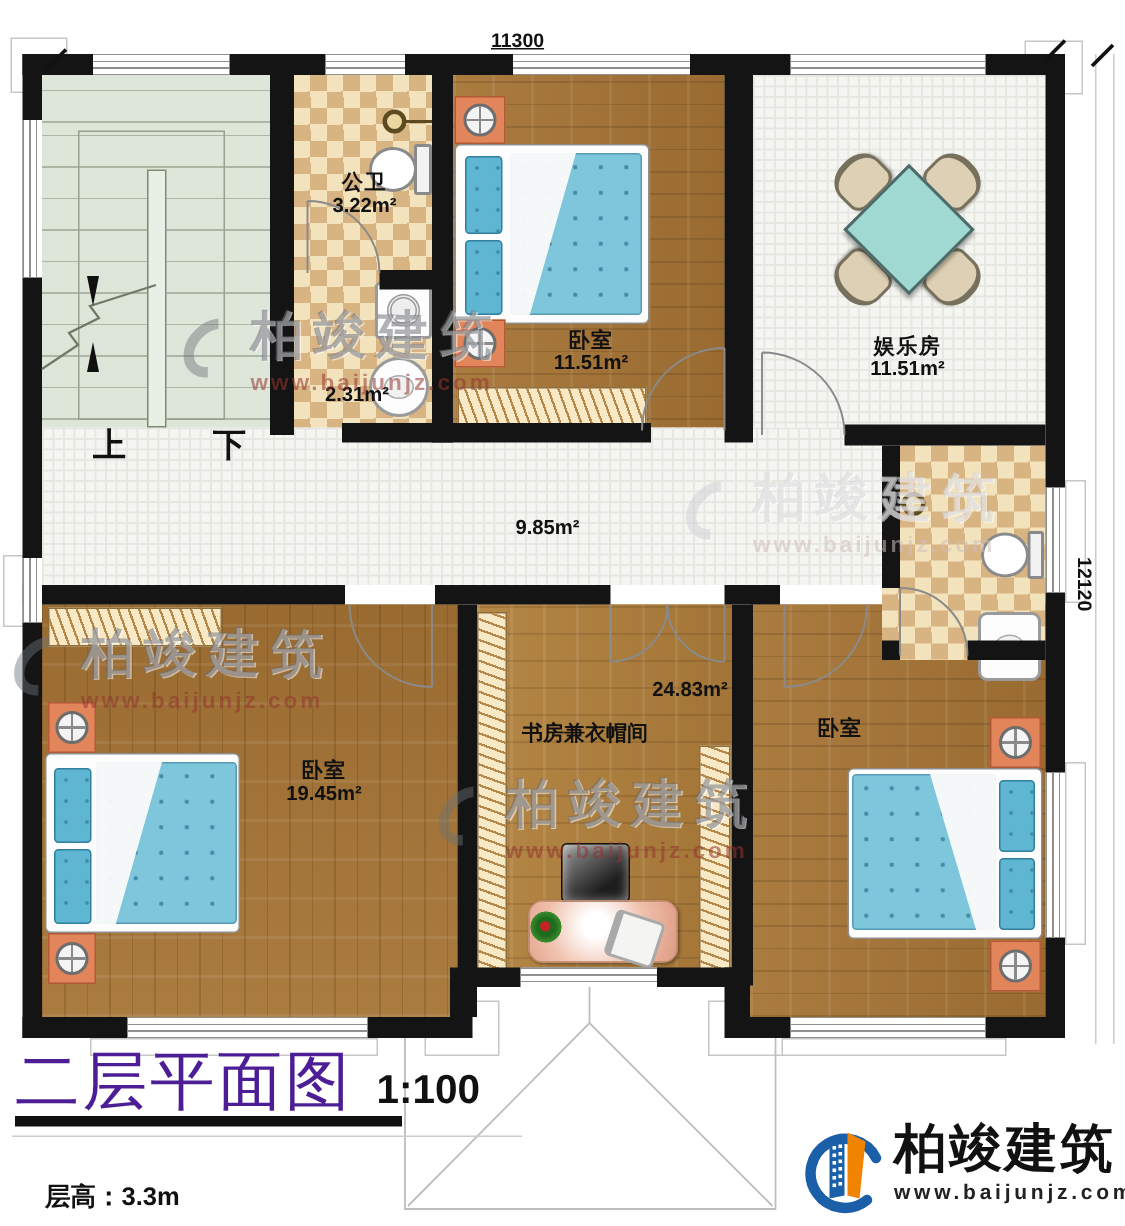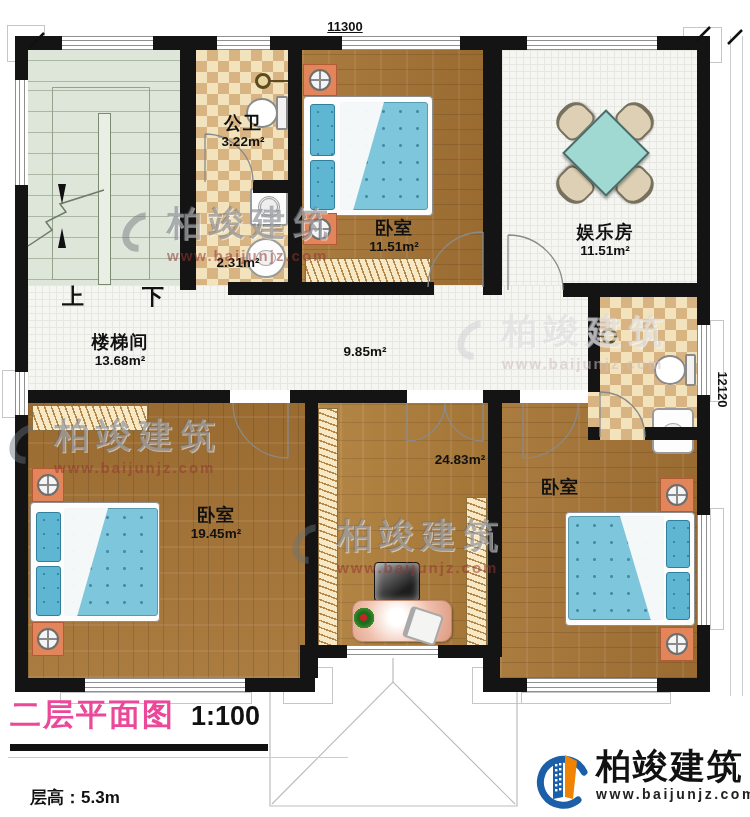--- a/index.html
+++ b/index.html
@@ -77,38 +77,38 @@
   .deskchair{background:#f4f4f2;border:2px solid #a9a9a9;border-radius:4px;transform:rotate(18deg);
     border-left-width:5px;}
   .plant{background:radial-gradient(circle,#1d6b1d 0 35%,#3c8c2c 60%,transparent 62%);border-radius:50%;
     background-color:transparent;}
   .plant::after{content:"";position:absolute;left:8px;top:8px;width:7px;height:7px;background:#c42424;border-radius:50%;}
   .stairs-rail{background:#e9efe4;border:1px solid #7d8a72;}
   .stairs-inner{border:1px solid #96a38c;}
 
   
   .lbl{position:absolute;z-index:6;color:#111;font-weight:bold;text-align:center;line-height:1.15;}
-  .room-name{font-size:18px;letter-spacing:1px;}
+  .room-name{font-size:14px;letter-spacing:1px;}
   .room-area{font-size:13.5px;}
   .updown{font-size:22px;}
   .dim{font-size:13px;font-weight:bold;color:#111;}
 
   
   .wm{position:absolute;z-index:6;display:flex;align-items:center;gap:8px;pointer-events:none;}
   .wm-icon{width:34px;height:44px;border:7px solid rgba(110,115,120,.45);border-right-color:transparent;
     border-top-color:transparent;border-radius:50%;transform:rotate(45deg);}
   .wm-name{font-size:35px;font-weight:900;letter-spacing:7px;color:rgba(105,110,116,.52);
     text-shadow:1px 1px 0 rgba(255,255,255,.55);white-space:nowrap;}
   .wm-url{font-size:15px;font-weight:bold;letter-spacing:2px;color:rgba(148,52,48,.55);white-space:nowrap;}
   .wm-faint .wm-name{color:rgba(210,210,214,.5);}
   .wm-faint .wm-url{color:rgba(205,190,190,.55);}
   .wm-faint .wm-icon{border-color:rgba(205,205,210,.45);border-right-color:transparent;border-top-color:transparent;}
 
   
-  .title-big{font-size:31px;font-weight:bold;color:#ec4899;letter-spacing:2px;}
+  .title-big{font-size:43px;font-weight:normal;color:#4c1d95;letter-spacing:2px;}
   .title-scale{font-size:27px;font-weight:bold;color:#111;margin-left:16px;}
   .title-rule{position:absolute;background:#111;z-index:6;}
   .info-line{position:absolute;z-index:6;font-size:17px;font-weight:bold;color:#111;}
   .logo{position:absolute;z-index:6;display:flex;align-items:flex-start;gap:6px;}
   .logo-name{font-size:35px;font-weight:900;color:#111;letter-spacing:2px;line-height:1;}
   .logo-url{font-size:14px;font-weight:bold;color:#222;letter-spacing:2.5px;margin-top:3px;}
 
   svg.overlay{position:absolute;left:0;top:0;z-index:5;pointer-events:none;}
   svg.under{position:absolute;left:0;top:0;z-index:0;pointer-events:none;}
 </style>
@@ -277,43 +277,40 @@
       <path d="M696,41 L710,27"></path>
       <path d="M728,44 L742,30"></path>
     </g>
   </svg>
 
   <div class="lbl dim" style="left:310px;top:20px;width:70px;text-decoration:underline;">11300</div>
   <div class="lbl dim" style="left:687px;top:382px;width:70px;transform:rotate(90deg);">12120</div>
 
   <div class="lbl updown" style="left:58px;top:284px;width:30px;">上</div>
   <div class="lbl updown" style="left:138px;top:284px;width:30px;">下</div>
-  <div class="lbl" style="left:75px;top:332px;width:90px;">
-    <div class="room-name">楼梯间</div>
-    <div class="room-area">13.68m²</div>
-  </div>
   <div class="lbl" style="left:198px;top:113px;width:90px;">
     <div class="room-name">公卫</div>
     <div class="room-area">3.22m²</div>
   </div>
   <div class="lbl room-area" style="left:198px;top:255px;width:80px;">2.31m²</div>
   <div class="lbl" style="left:348px;top:218px;width:92px;">
     <div class="room-name">卧室</div>
     <div class="room-area">11.51m²</div>
   </div>
   <div class="lbl" style="left:555px;top:222px;width:100px;">
     <div class="room-name">娱乐房</div>
     <div class="room-area">11.51m²</div>
   </div>
   <div class="lbl room-area" style="left:320px;top:344px;width:90px;">9.85m²</div>
   <div class="lbl" style="left:170px;top:505px;width:92px;">
     <div class="room-name">卧室</div>
     <div class="room-area">19.45m²</div>
   </div>
   <div class="lbl room-area" style="left:418px;top:452px;width:84px;">24.83m²</div>
+  <div class="lbl room-name" style="left:328px;top:480px;width:124px;letter-spacing:0;">书房兼衣帽间</div>
   <div class="lbl room-name" style="left:514px;top:477px;width:92px;">卧室</div>
 
   <div class="wm" style="left:125px;top:200px;">
     <div class="wm-icon"></div>
     <div>
       <div class="wm-name">柏竣建筑</div>
       <div class="wm-url">www.baijunjz.com</div>
     </div>
   </div>
   <div class="wm" style="left:12px;top:412px;">
@@ -337,21 +334,21 @@
       <div class="wm-url">www.baijunjz.com</div>
     </div>
   </div>
 
   <div class="lbl" style="left:10px;top:697px;width:420px;text-align:left;white-space:nowrap;">
     <span class="title-big">二层平面图</span><span class="title-scale">1:100</span>
   </div>
   <div class="title-rule" style="left:10px;top:744px;width:258px;height:7px;"></div>
   <div class="guide" style="left:8px;top:757px;width:340px;height:1px;z-index:6;"></div>
   <div class="info-line" style="left:30px;top:786px;">
-    <span>层高：</span><span>5.3m</span>
+    <span>层高：</span><span>3.3m</span>
   </div>
 
   <div class="logo" style="left:536px;top:748px;">
     <svg width="54" height="62" viewBox="0 0 54 62">
       <path d="M42,52 A23,23 0 1 1 48,24" fill="none" stroke="#1a5fa8" stroke-width="7" stroke-linecap="round"></path>
       <polygon points="17,13 27,9 27,49 17,51" fill="#1a5fa8"></polygon>
       <polygon points="29,7 41,13 37,51 29,49" fill="#f08300"></polygon>
       <g fill="#ffffff">
         <rect x="19" y="16" width="2.4" height="2.4"></rect>
           <rect x="23" y="15" width="2.4" height="2.4"></rect>

